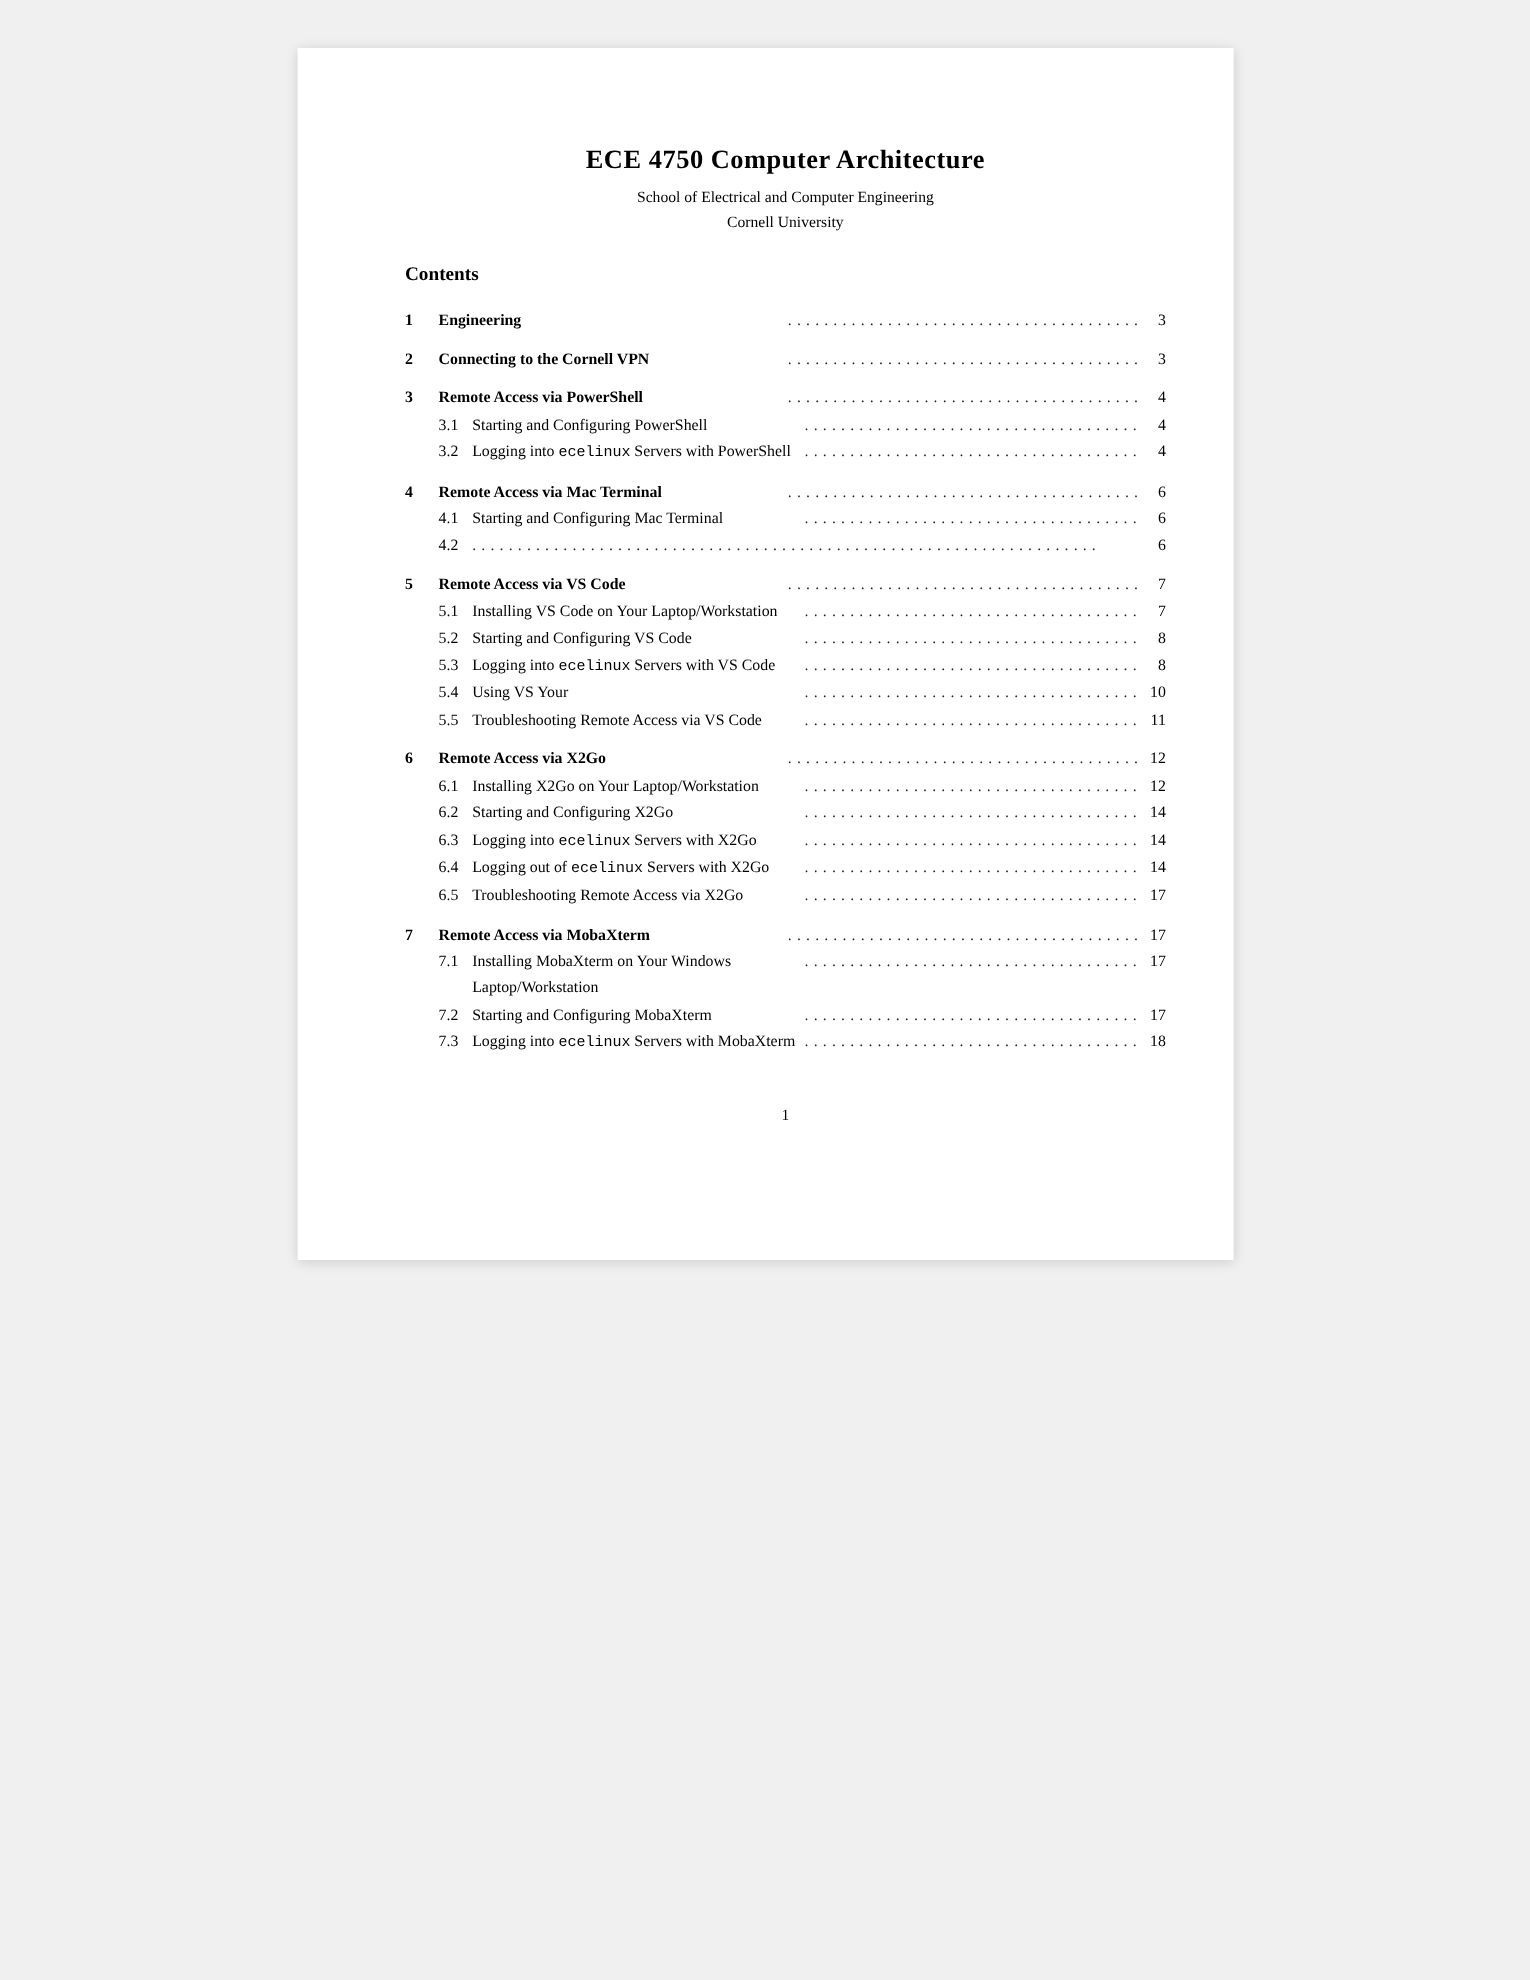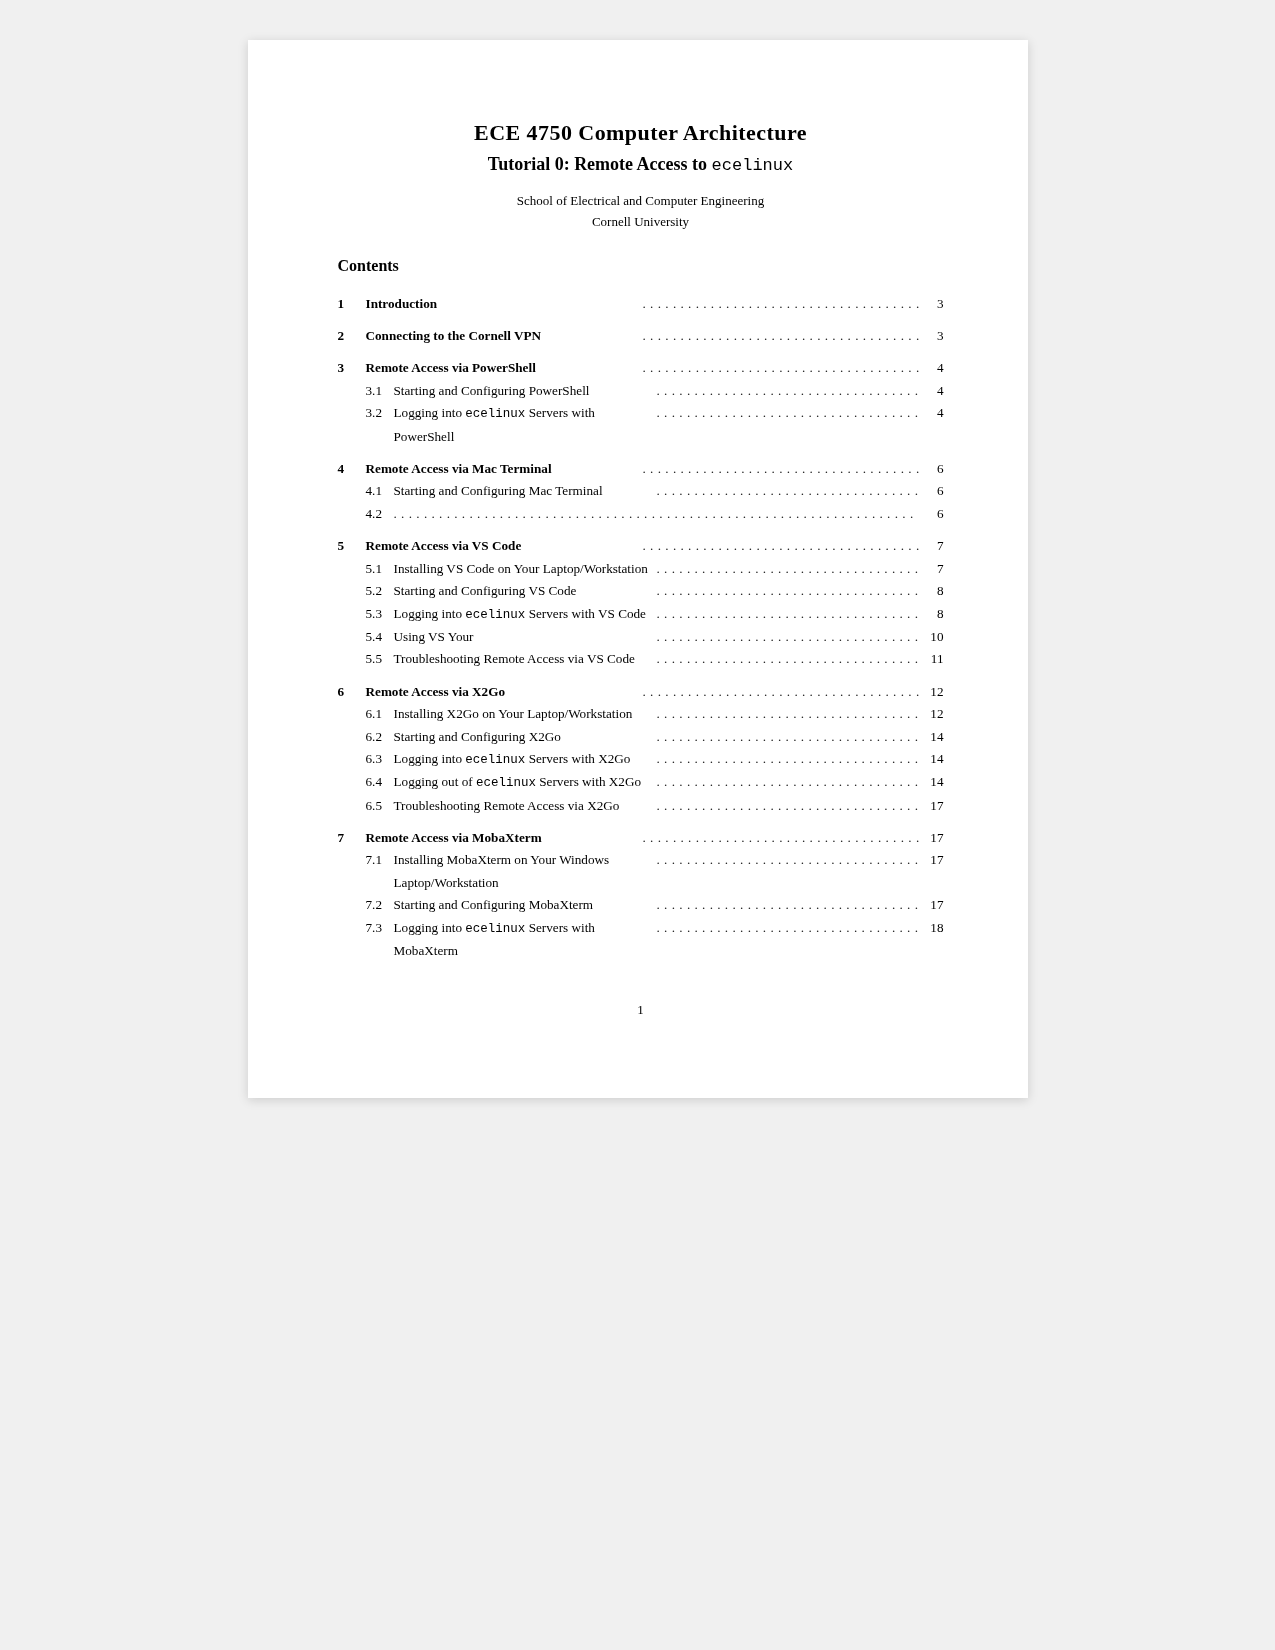--- a/index.html
+++ b/index.html
@@ -8,21 +8,21 @@
       display: flex;
       justify-content: center;
       align-items: flex-start;
       padding: 40px 20px;
       font-family: "Computer Modern", "Latin Modern", Georgia, serif;
     }
     .page {
       background: #fff;
       width: 780px;
       min-height: 1010px;
-      padding: 80px 84px 80px 90px;
+      padding: 80px 56px 80px 90px;
       box-shadow: 0 2px 10px rgba(0,0,0,0.15);
     }
     .title-block {
       text-align: center;
       margin-bottom: 24px;
     }
     .main-title {
       font-size: 22px;
       font-weight: bold;
       margin-bottom: 8px;
@@ -113,37 +113,34 @@
       font-size: 12.5px;
     }
   </style>
 </head>
 <body>
 
 <div class="page">
 
   <div class="title-block">
     <div class="main-title">ECE 4750 Computer Architecture</div>
-    <div class="sub-title">
-      <span>Tutorial 0: Remote Access to </span><code class="inline-code">ecelinux</code>
-    </div>
     <div class="institution">
       <span>School of Electrical and Computer Engineering</span><br>
       <span>Cornell University</span>
     </div>
   </div>
 
   <div class="contents-heading">Contents</div>
 
   <div class="toc">
 
     <div class="toc-section">
       <div class="toc-row">
         <span class="toc-num bold">1</span>
-        <span class="toc-label bold">Introduction</span>
+        <span class="toc-label bold">Engineering</span>
         <span class="toc-dots"></span>
         <span class="toc-page">3</span>
       </div>
     </div>
 
     <div class="toc-section">
       <div class="toc-row">
         <span class="toc-num bold">2</span>
         <span class="toc-label bold">Connecting to the Cornell VPN</span>
         <span class="toc-dots"></span>

